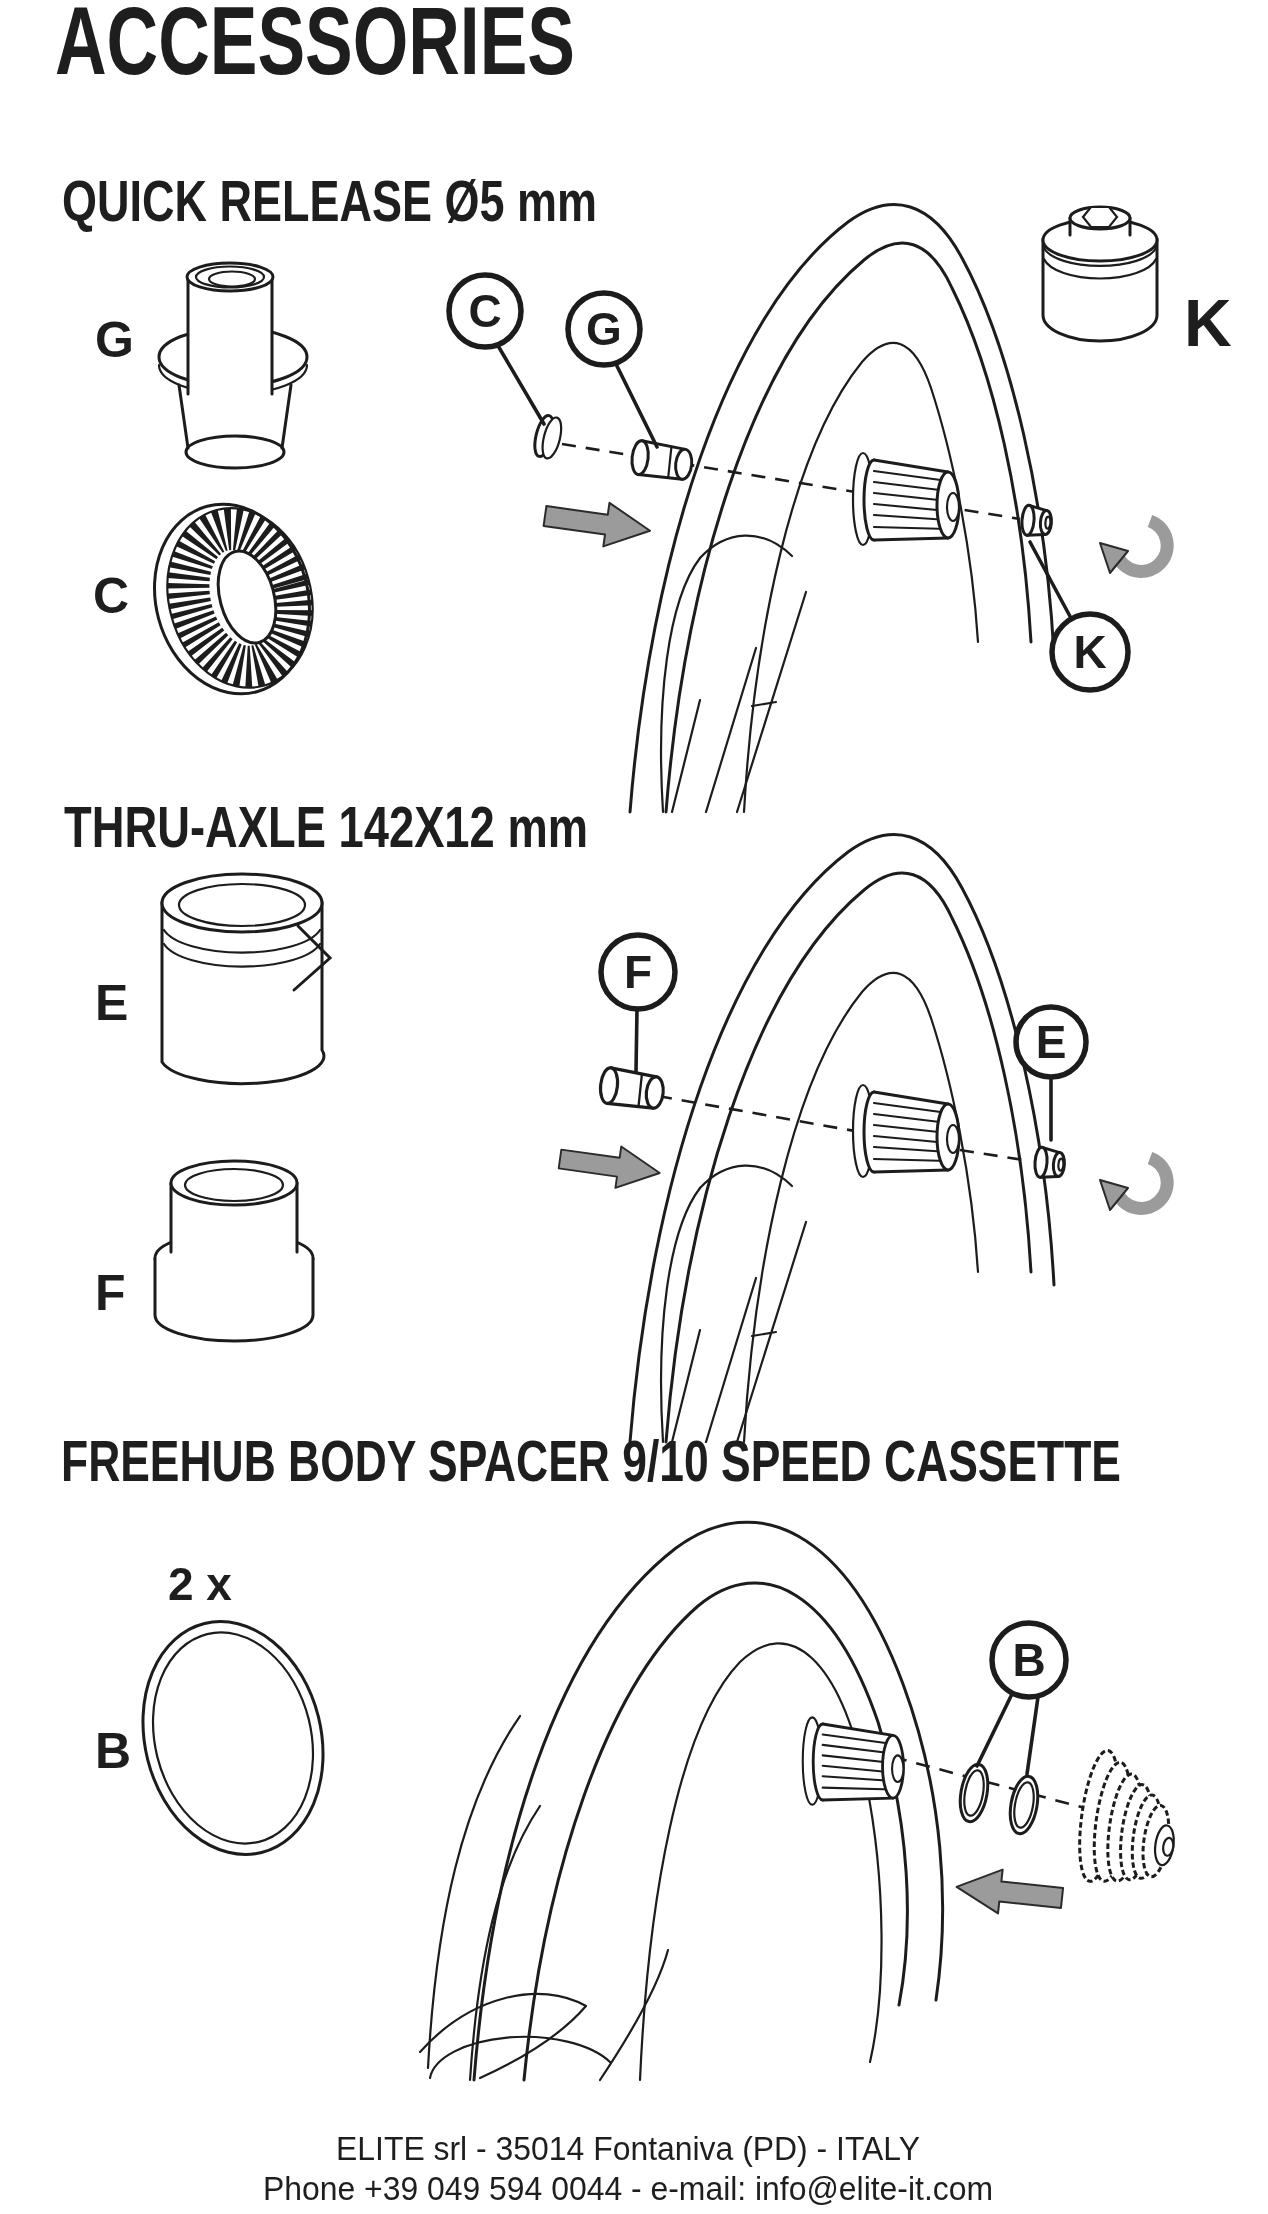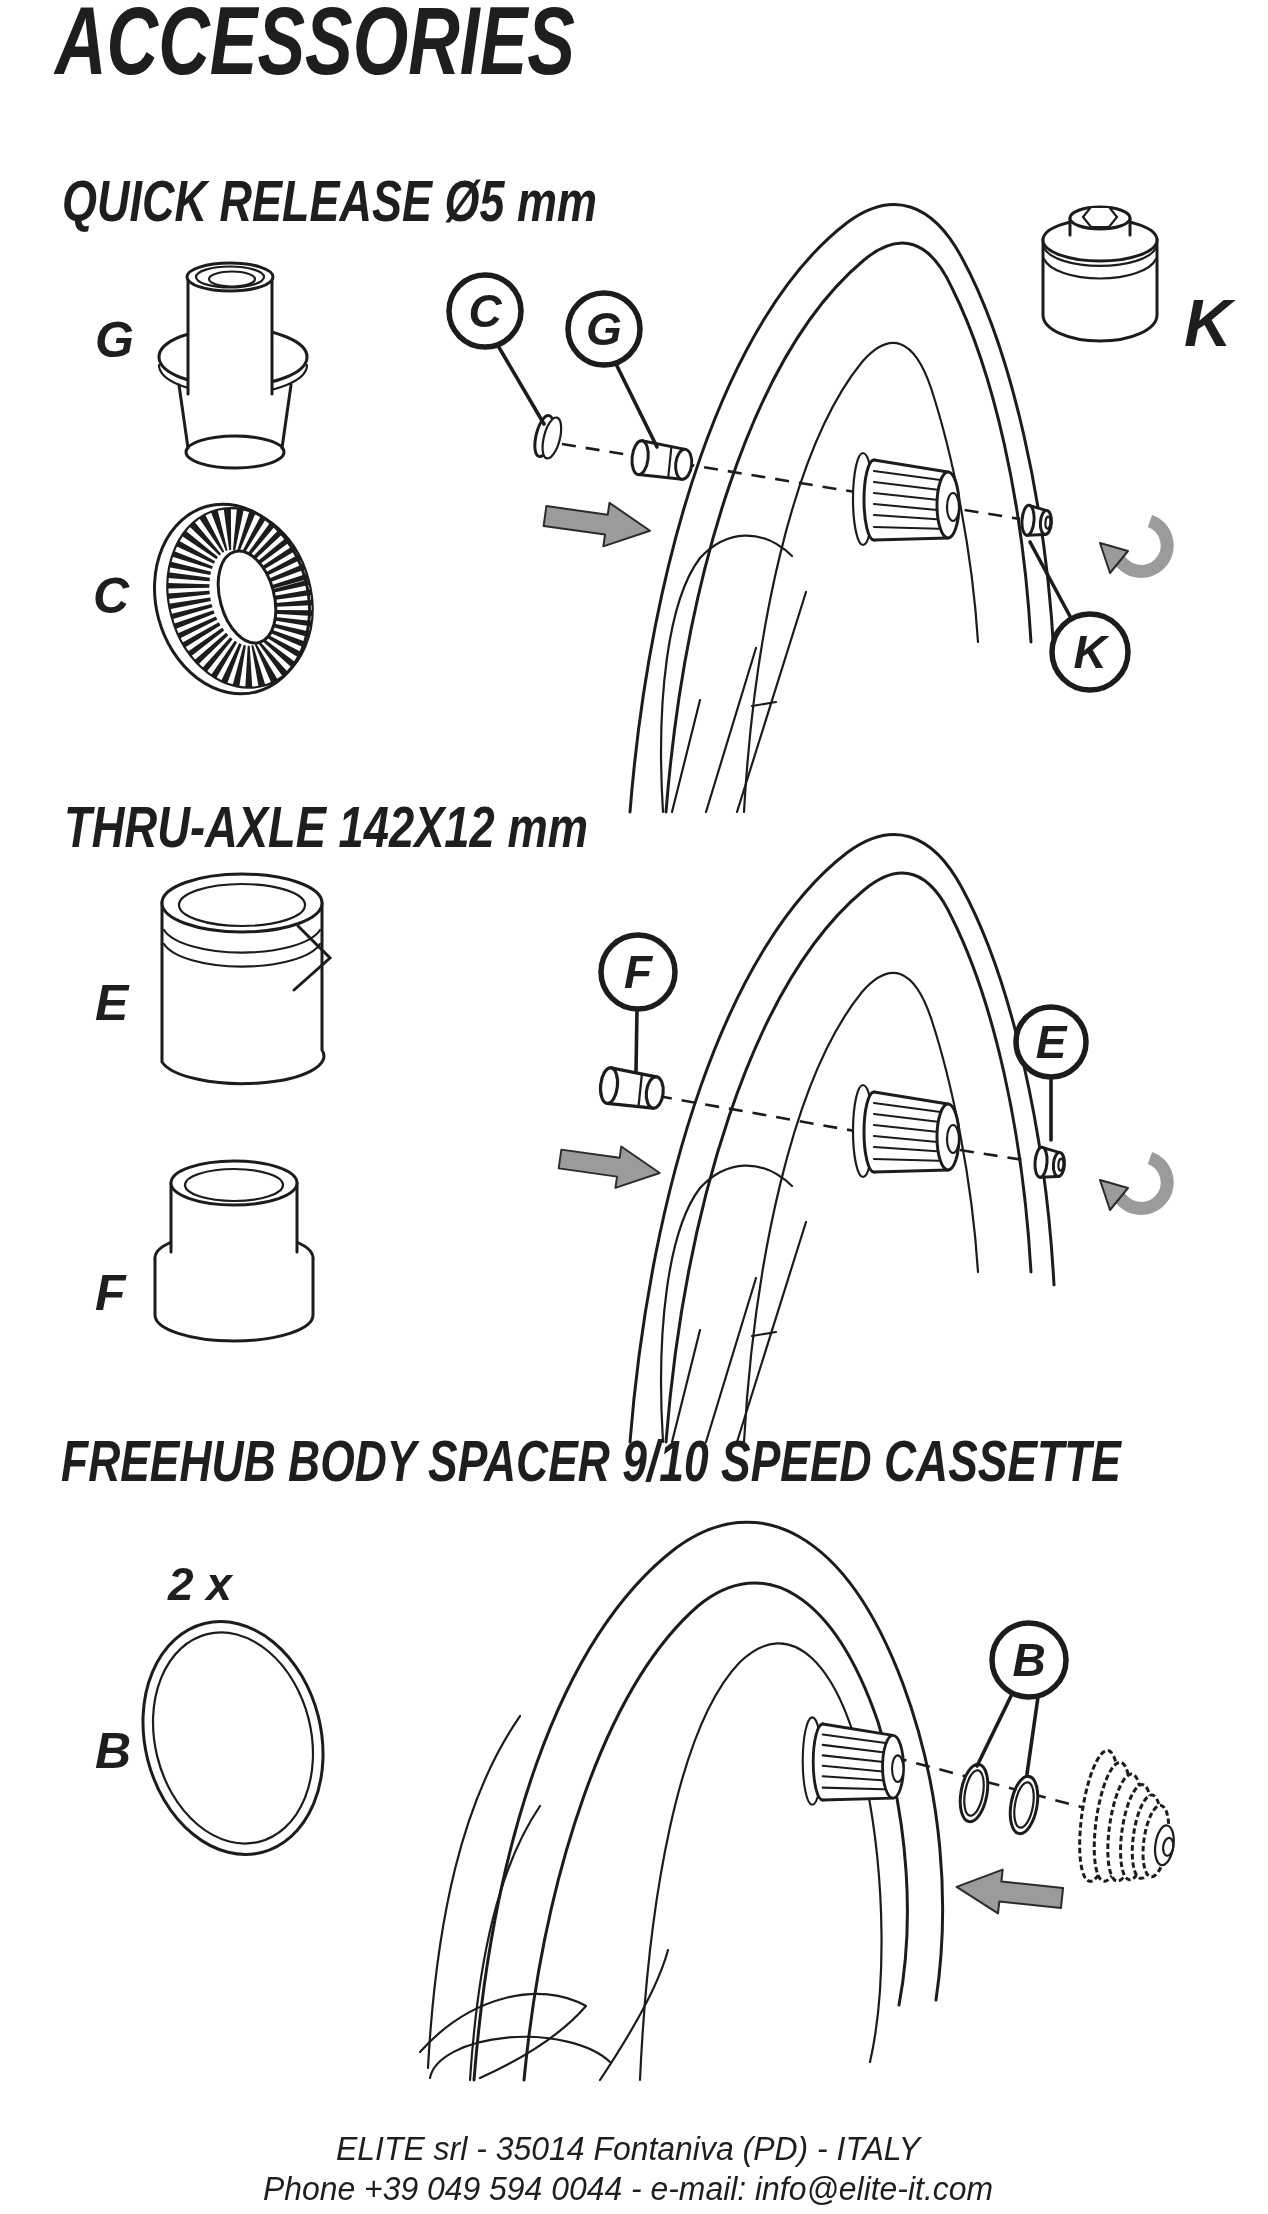--- a/index.html
+++ b/index.html
@@ -1,20 +1,19 @@
 <!DOCTYPE html>
 <html><head>
 <meta charset="utf-8">
 <style>
   html,body { margin:0; padding:0; background:#e8e8e8; }
   .page {
     position:relative; width:1268px; height:2214px;
     margin:0 auto; background:#ffffff; overflow:hidden;
     font-family:"Liberation Sans", sans-serif;
-    font-style:italic;
   }
   svg.art { position:absolute; left:0; top:0; }
   svg.art text {
     font-family:"Liberation Sans", sans-serif;
     fill:#1e1e1e;
   }
   .title-text   { font-weight:bold; fill:#161616; }
   .heading-text { font-weight:bold; fill:#1c1c1c; }
   .footer-text  { fill:#232323; }
   .label-big    { font-weight:bold; fill:#3b3b3b; }

